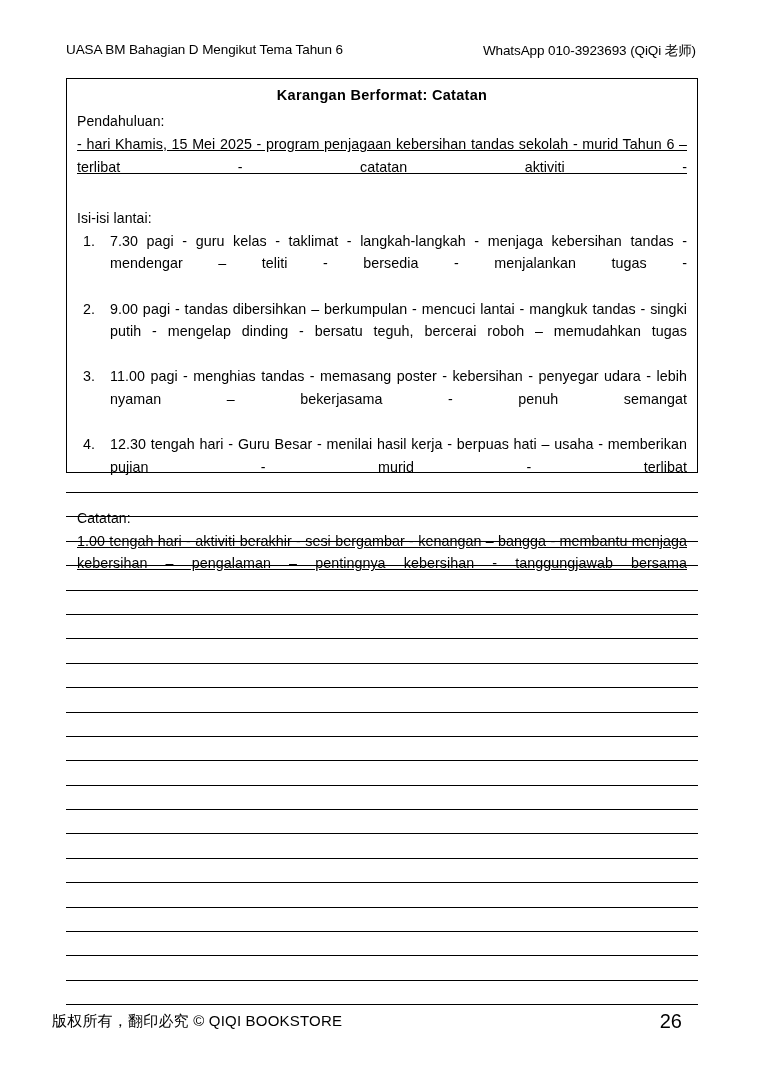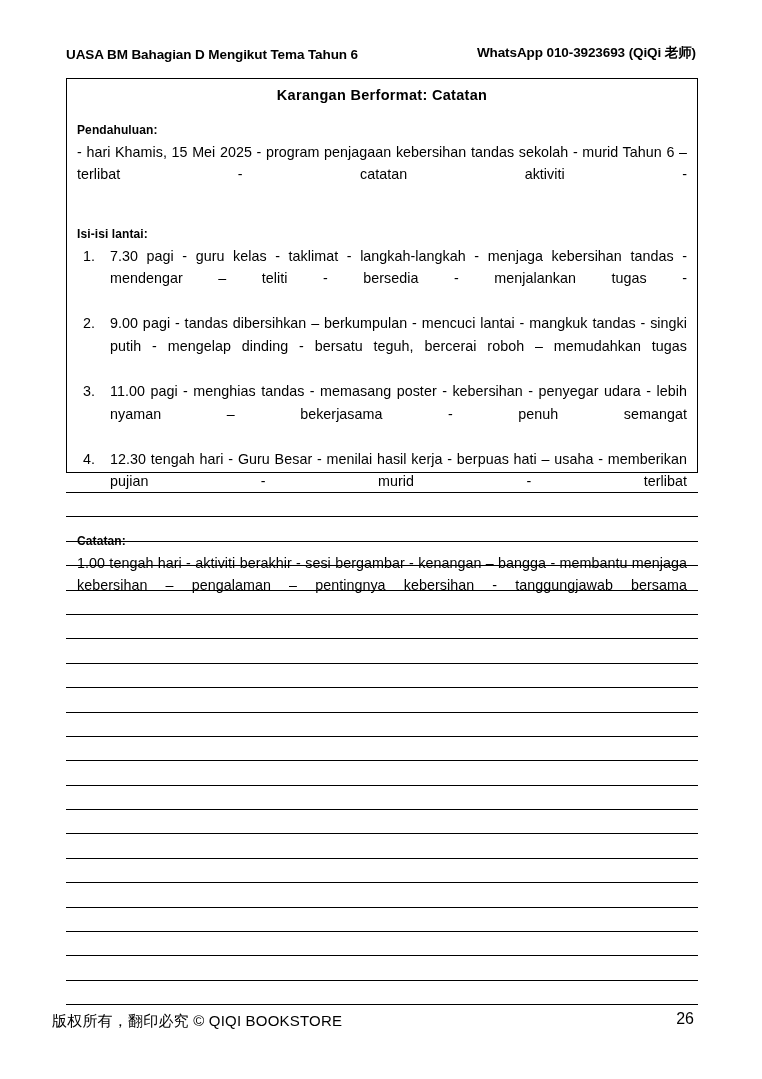--- a/index.html
+++ b/index.html
@@ -18,25 +18,24 @@
 
   
   .page-header {
     position: absolute;
     top: 42px;
     left: 66px;
     width: 632px;
     height: 20px;
     display: flex;
     justify-content: space-between;
-    align-items: flex-end;
+    align-items: flex-start;
     font-size: 13.5px;
     letter-spacing: -0.1px;
     white-space: nowrap;
-    font-weight: bold;
   }
   .page-header .hdr-right {
     margin-right: 0px;
     padding-right: 0px;
     position: relative;
     left: -2px;
   }
 
   
   .notes-box {
@@ -53,34 +52,35 @@
   .box-title {
     text-align: center;
     font-weight: bold;
     font-size: 14.5px;
     letter-spacing: 0.3px;
     margin: 3px 0 7px 0;
     line-height: 1.2;
   }
 
   .section-label {
-    font-weight: bold;
-    font-size: 12px;
+    font-weight: normal;
+    font-size: 14px;
     line-height: 1.35;
-    margin: 18px 0 2px 0;
+    margin: 8px 0 2px 0;
     letter-spacing: 0.1px;
   }
 
   .para {
     font-size: 14.3px;
     line-height: 1.58;
     text-align: justify;
     text-justify: inter-word;
     margin: 0 0 2px 0;
     letter-spacing: 0.05px;
+    text-decoration: underline;
   }
 
   
   ol.points {
     margin: 1px 0 2px 0;
     padding: 0;
     list-style: none;
   }
   ol.points > li {
     position: relative;
@@ -134,23 +134,23 @@
     right: 0;
     top: 2px;
     text-align: left;
     font-size: 15px;
     letter-spacing: 0.2px;
     transform: translateX(-14px);
     white-space: nowrap;
   }
   .footer-page-num {
     position: absolute;
-    right: 4px;
+    right: 16px;
     top: 0px;
-    font-size: 16px;
+    font-size: 20px;
     font-weight: 500;
   }
 </style>
 </head>
 <body>
 
 <div class="page-header">
   <span class="hdr-left">UASA BM Bahagian D Mengikut Tema Tahun 6</span>
   <span class="hdr-right">WhatsApp 010-3923693 (QiQi 老师)</span>
 </div>

